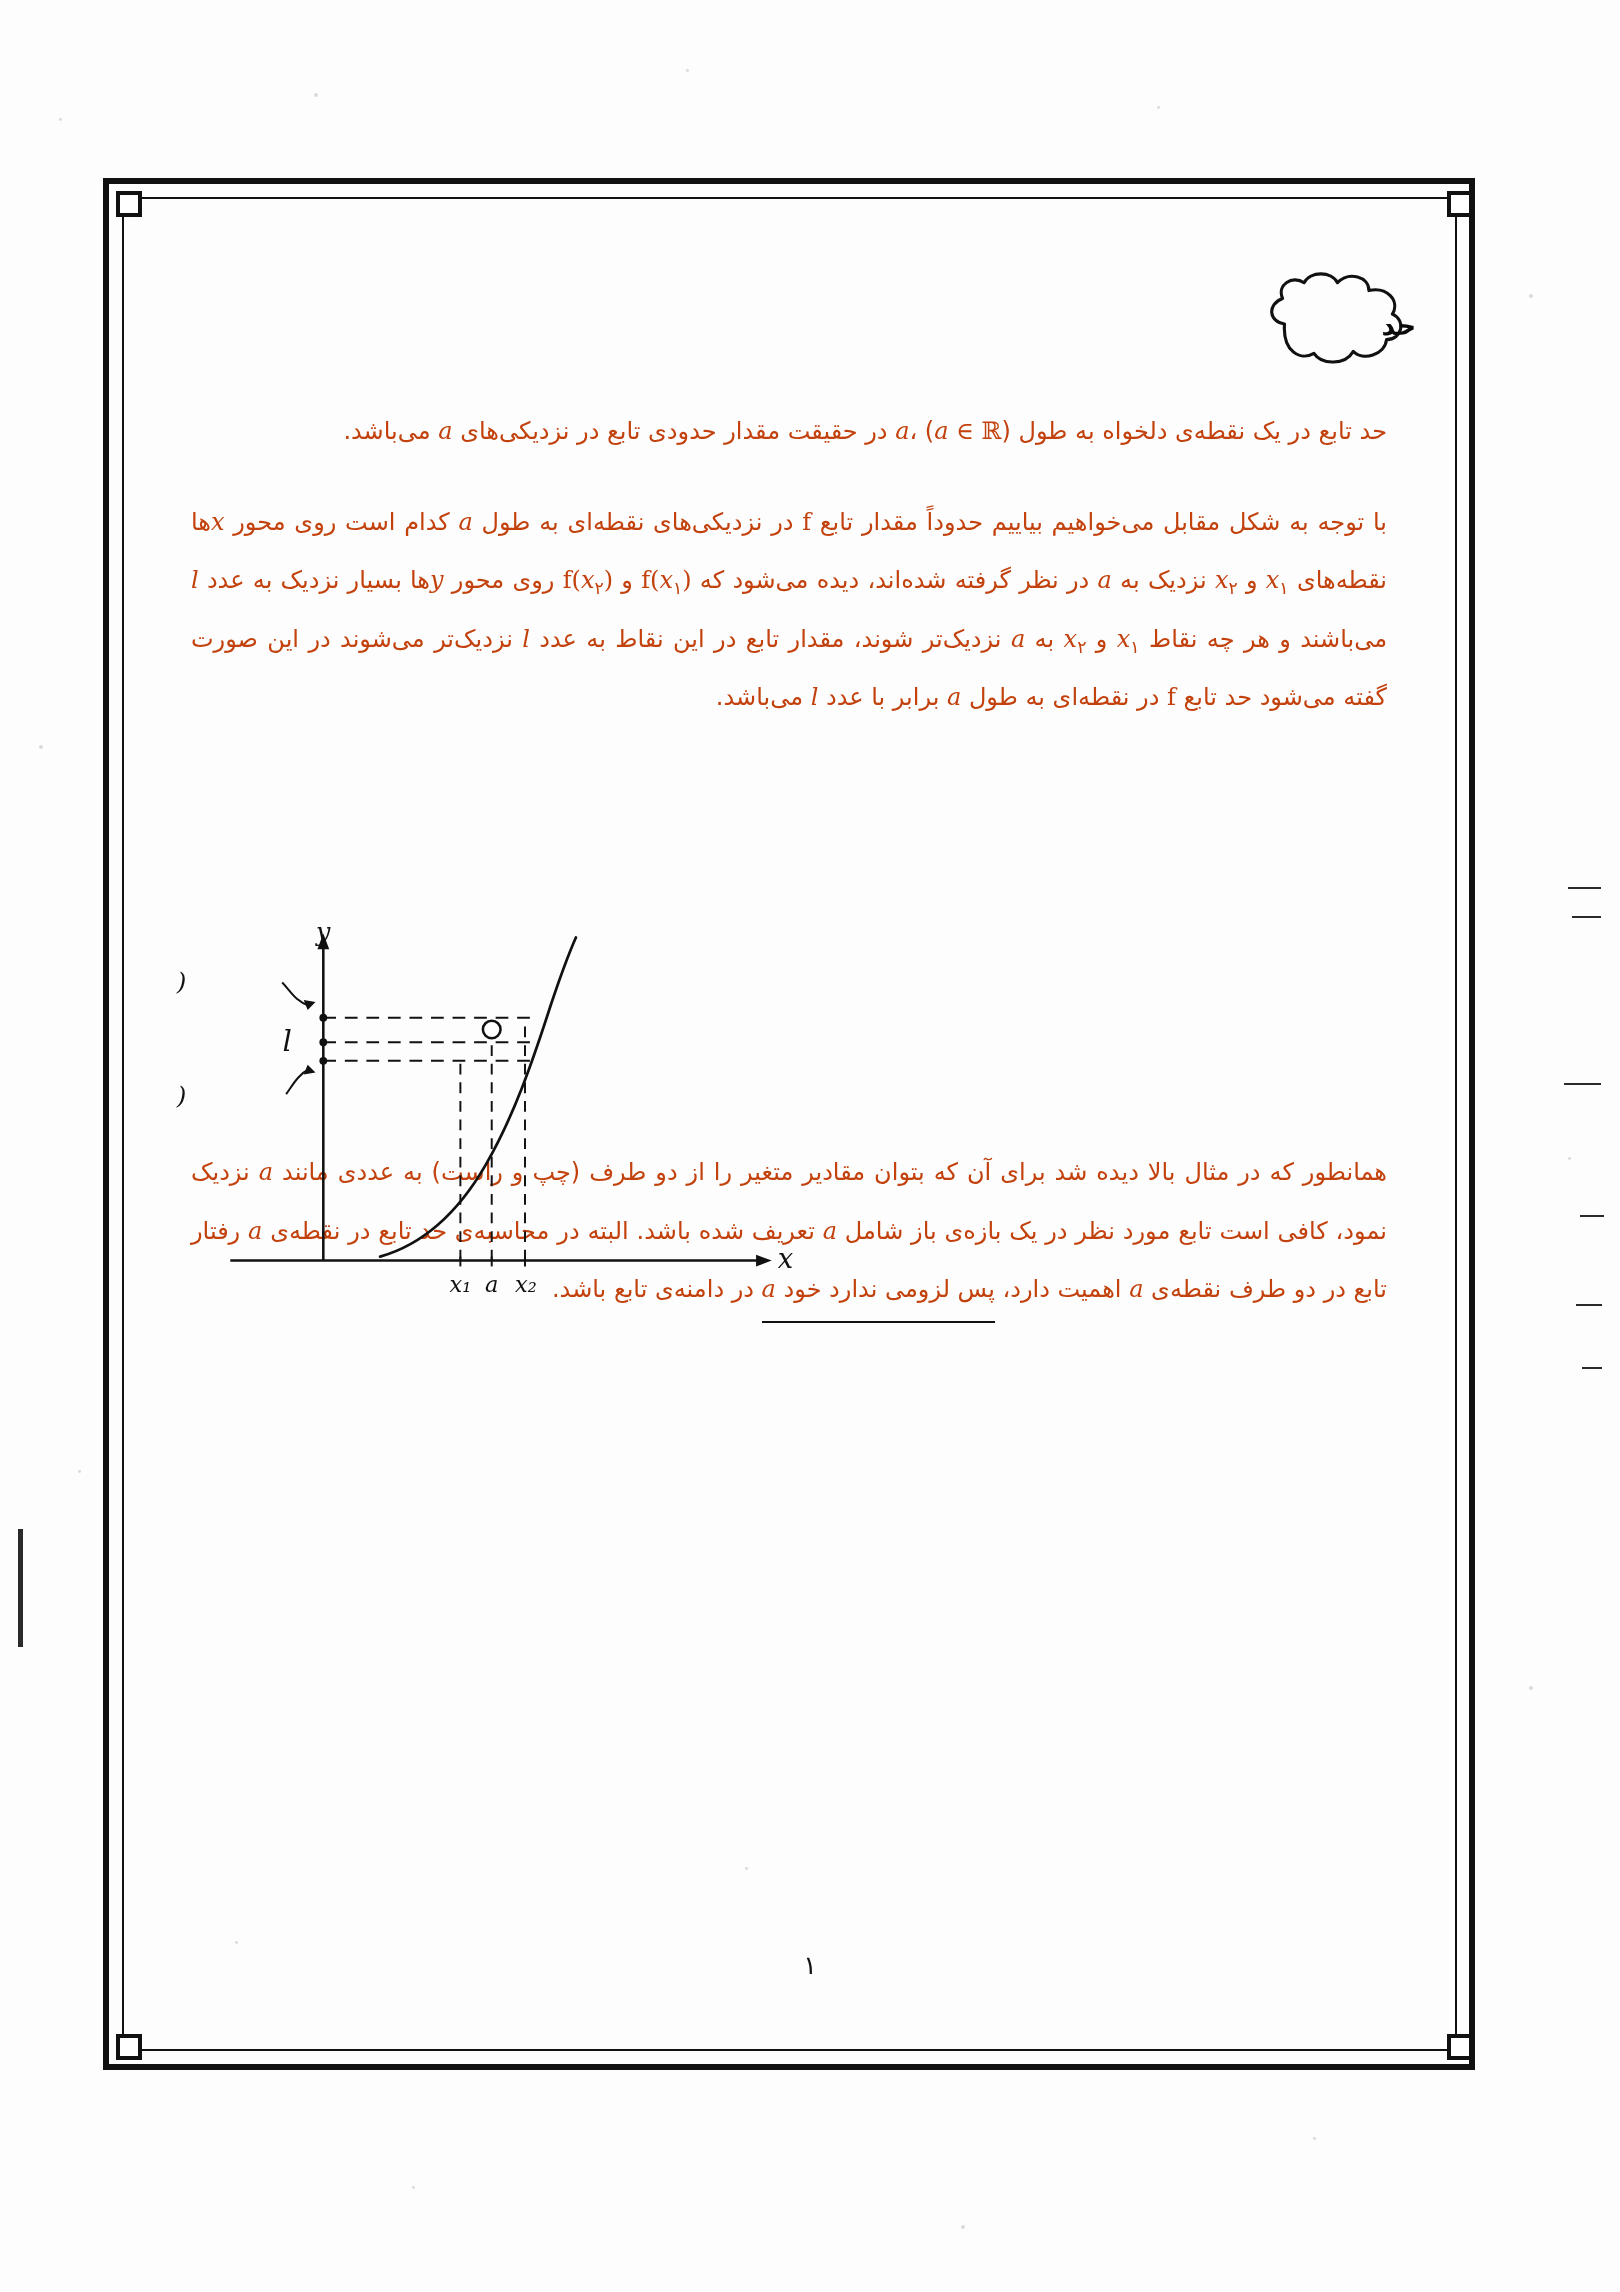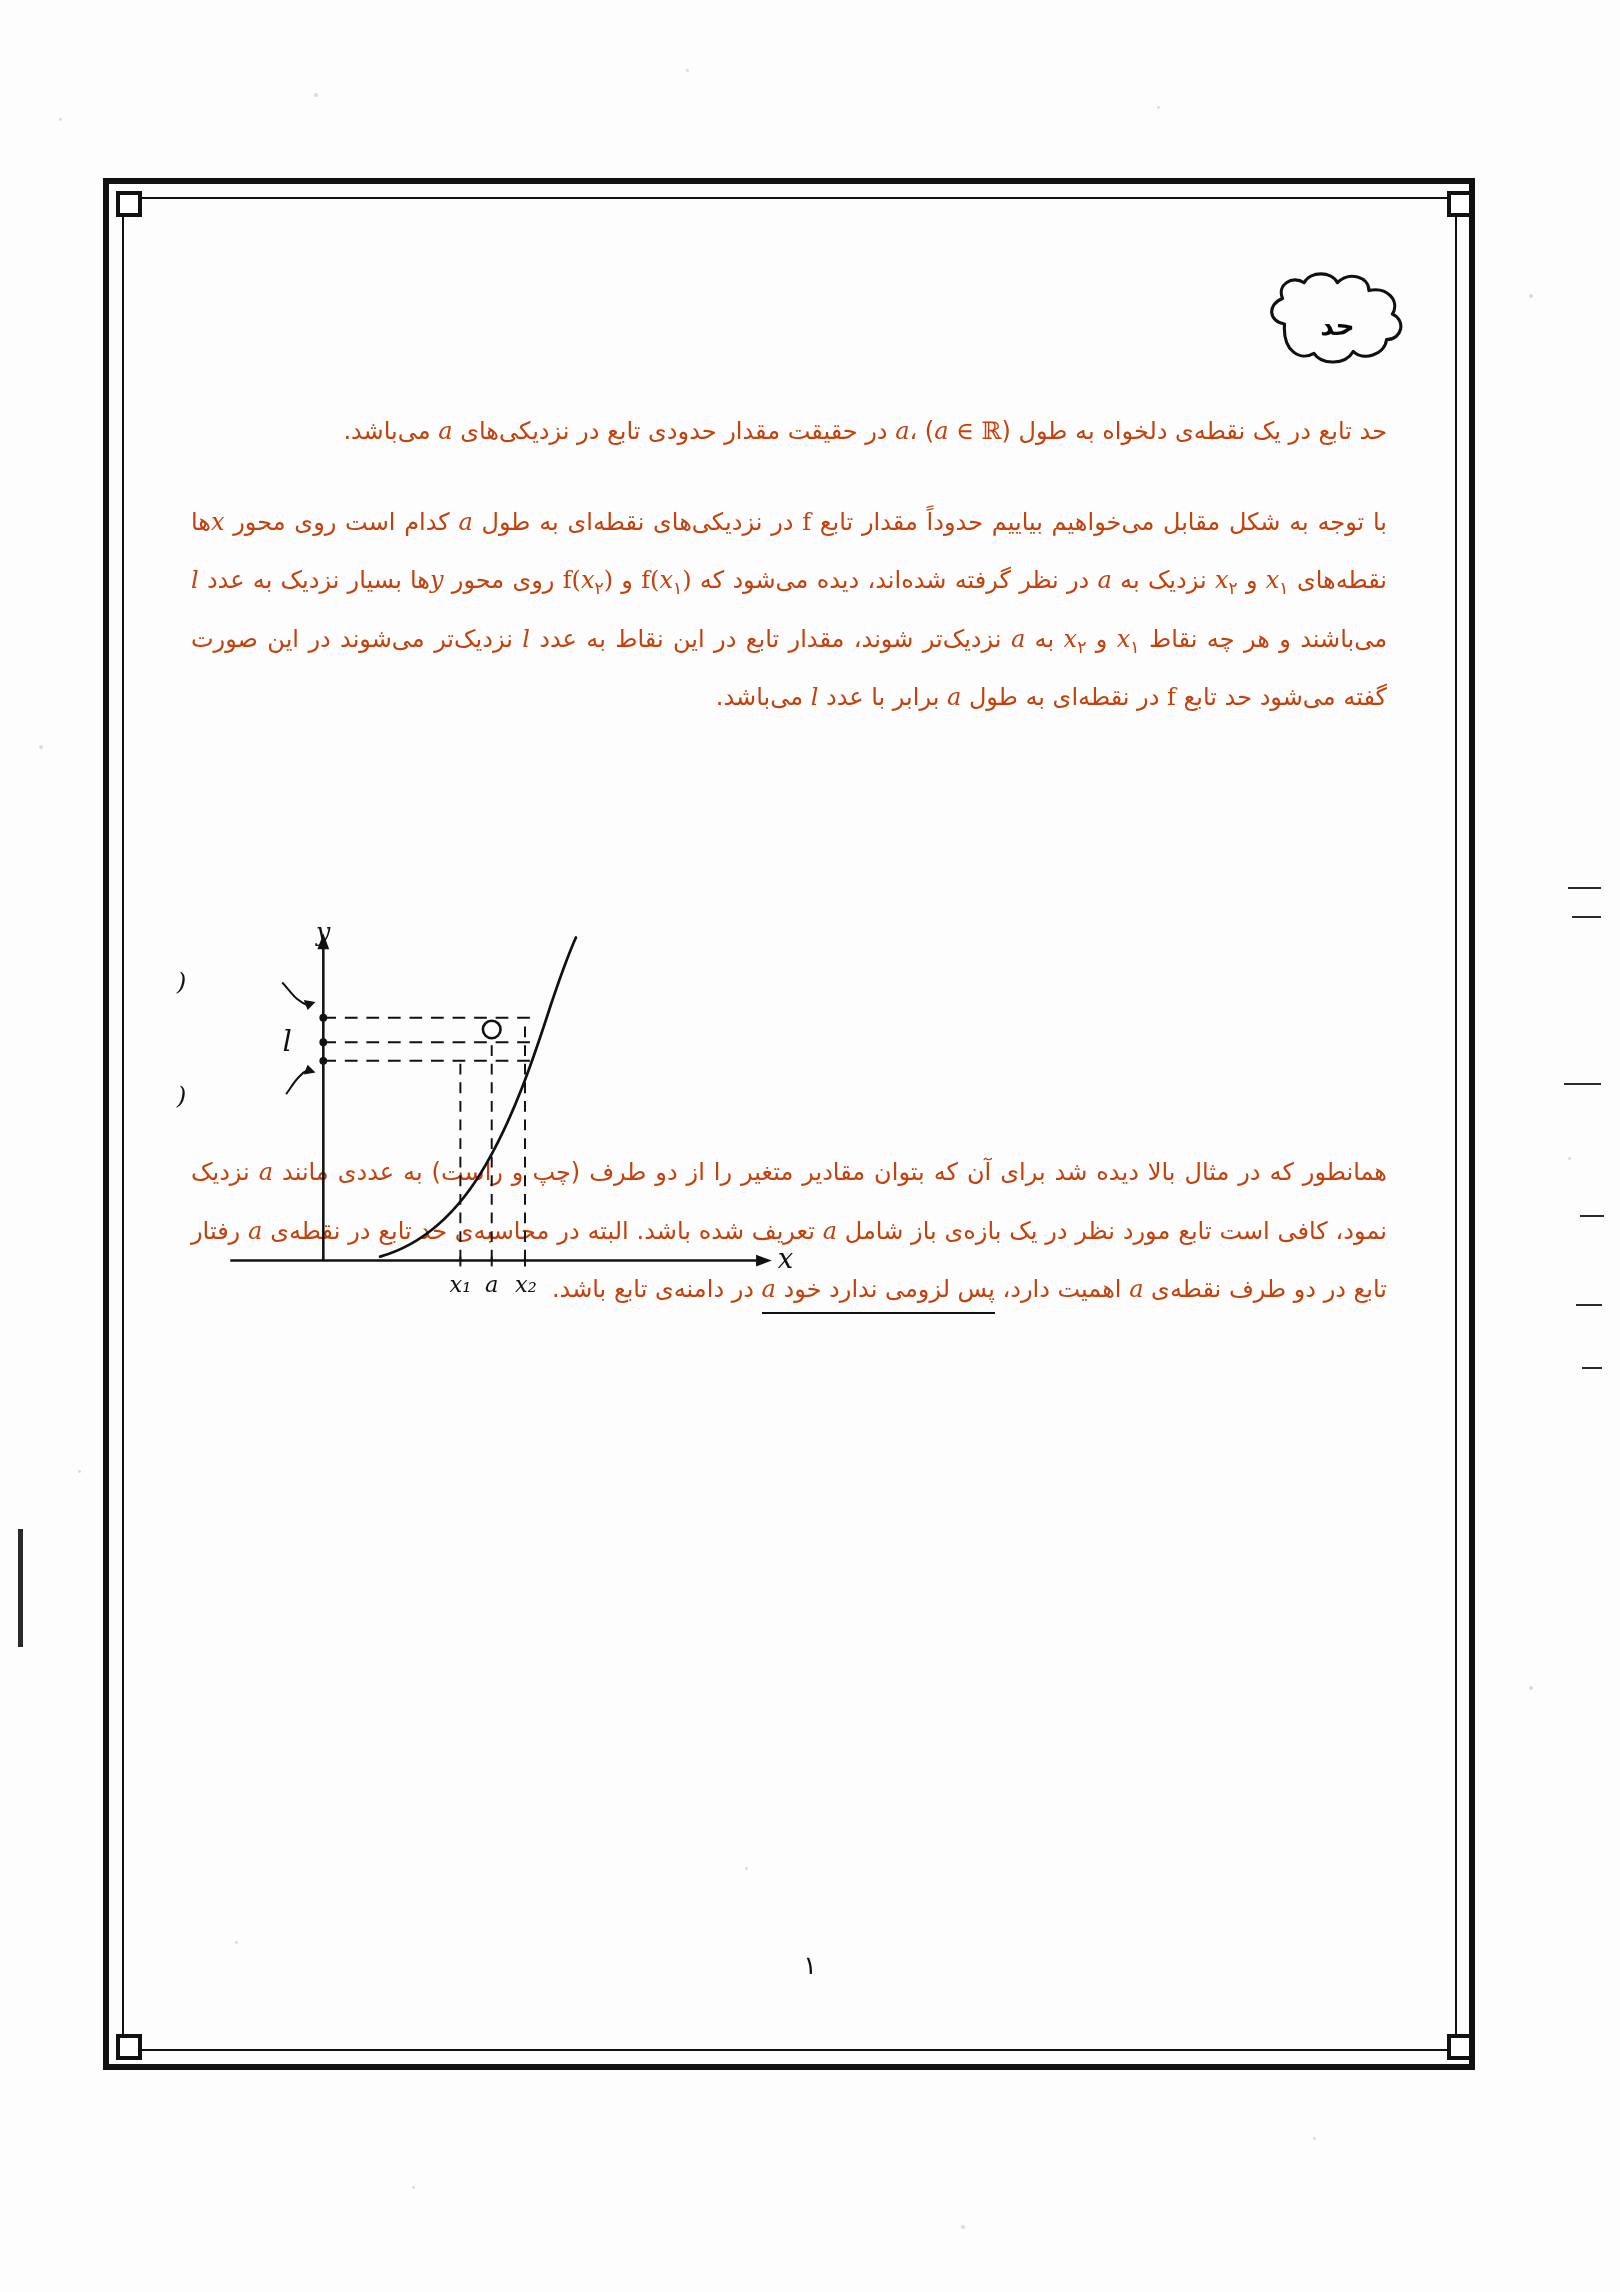--- a/index.html
+++ b/index.html
@@ -65,21 +65,20 @@
     position: absolute;
     left: 1259px;
     top: 267px;
     width: 157px;
     height: 108px;
   }
   .cloud-badge .cloud-title {
     position: absolute;
     left: 0; right: 0;
     top: 43px;
-    text-align: center;
     font-family: "DejaVu Sans", sans-serif;
     font-size: 26.5px;
     font-weight: 700;
     color: #0a0a0a;
     letter-spacing: 0;
   }
 
   
   .content {
     position: absolute;
@@ -105,21 +104,21 @@
   .mathup {
     font-family: "DejaVu Serif", serif;
     font-style: normal;
   }
   .sub {
     font-size: .72em;
     vertical-align: sub;
   }
   .underline-hand {
     border-bottom: 2.5px solid #111;
-    padding-bottom: 9px;
+    padding-bottom: 18px;
   }
 
   
   .figure {
     position: absolute;
     left: 176px;
     top: 912px;
     width: 745px;
     height: 421px;
   }

